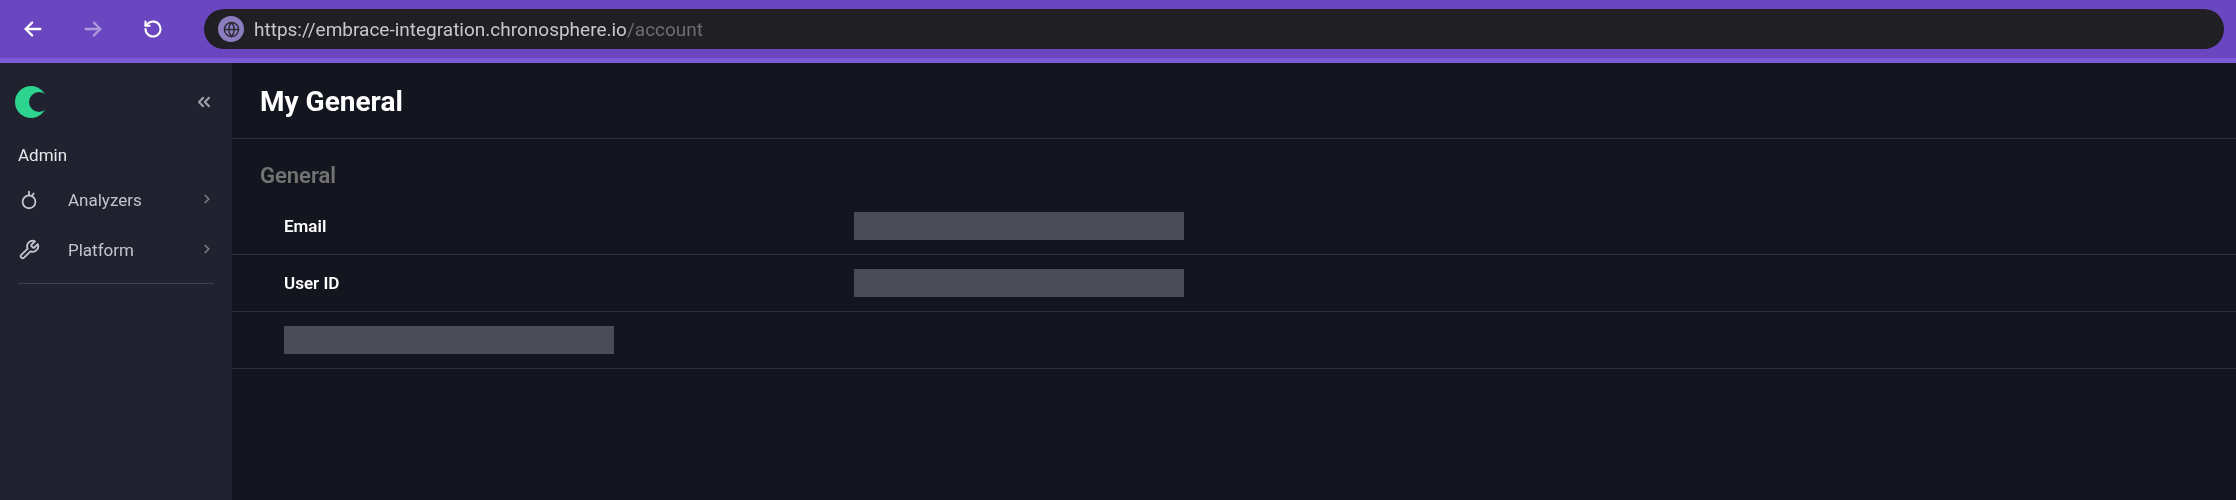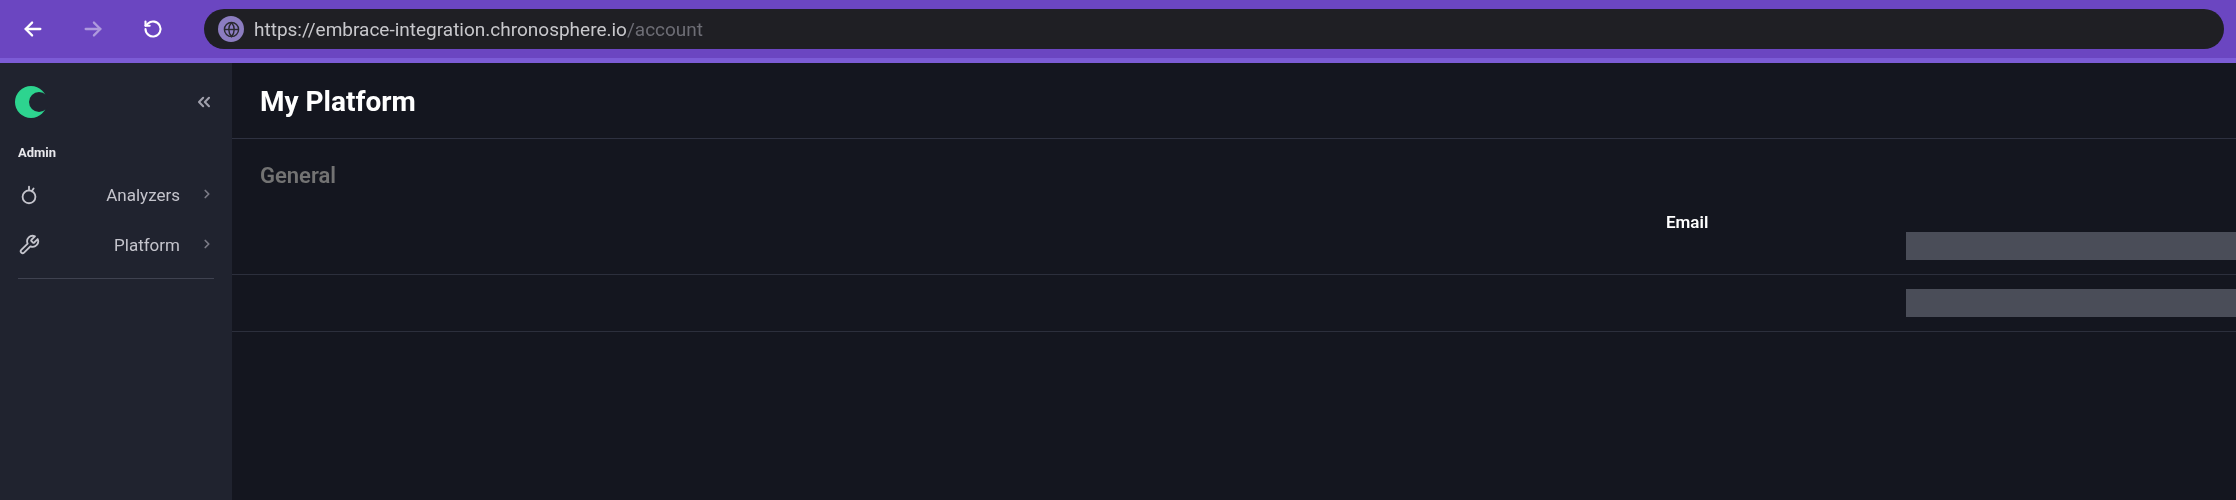--- a/index.html
+++ b/index.html
@@ -93,33 +93,32 @@
       position: relative;
     }
     .collapse-btn {
       color: #a0a0ac;
       cursor: pointer;
       display: flex;
       align-items: center;
     }
     .section-label {
       color: #e8e8ec;
-      font-size: 13px;
-      font-weight: 700;
+      font-size: 17px;
+      font-weight: 400;
       padding: 8px 18px 10px 18px;
     }
     .nav-item {
       display: flex;
       align-items: center;
       padding: 14px 18px;
       cursor: pointer;
       color: #c4c4cc;
-      gap: 20px;
+      gap: 28px;
       font-size: 17px;
-      text-align: right;
     }
     .nav-item .icon {
       width: 22px;
       height: 22px;
       display: flex;
       align-items: center;
       justify-content: center;
       flex-shrink: 0;
     }
     .nav-item .label {
@@ -149,24 +148,23 @@
       background: #2e3140;
     }
     .section-title {
       font-size: 22px;
       font-weight: 600;
       color: #737373;
       padding: 24px 0 10px 28px;
     }
     .field-row {
       display: flex;
-      align-items: flex-end;
+      align-items: center;
       padding: 14px 0 14px 52px;
       border-bottom: 1px solid #2c2f3c;
-      flex-direction: column;
     }
     .field-label {
       width: 570px;
       font-size: 17px;
       font-weight: 600;
       color: #fff;
     }
     .field-value {
       width: 330px;
       height: 28px;
@@ -257,25 +255,29 @@
         <svg width="14" height="14" viewBox="0 0 24 24" fill="none" stroke="currentColor" stroke-width="3" stroke-linecap="round" stroke-linejoin="round">
             <polyline points="9 18 15 12 9 6"></polyline>
           </svg>
       </span>
     </div>
 
     <div class="sep"></div>
   </div>
 
   <div class="main">
-    <div class="page-title">My Platform</div>
+    <div class="page-title">My General</div>
     <div class="hr"></div>
     <div class="section-title">General</div>
 
     <div class="field-row">
       <div class="field-label">Email</div>
       <div class="field-value"></div>
     </div>
     <div class="field-row">
+      <div class="field-label">User ID</div>
       <div class="field-value"></div>
     </div>
+    <div class="field-row">
+      <div class="field-value"></div>
+    </div>
   </div>
 </div>
 
 </body></html>

